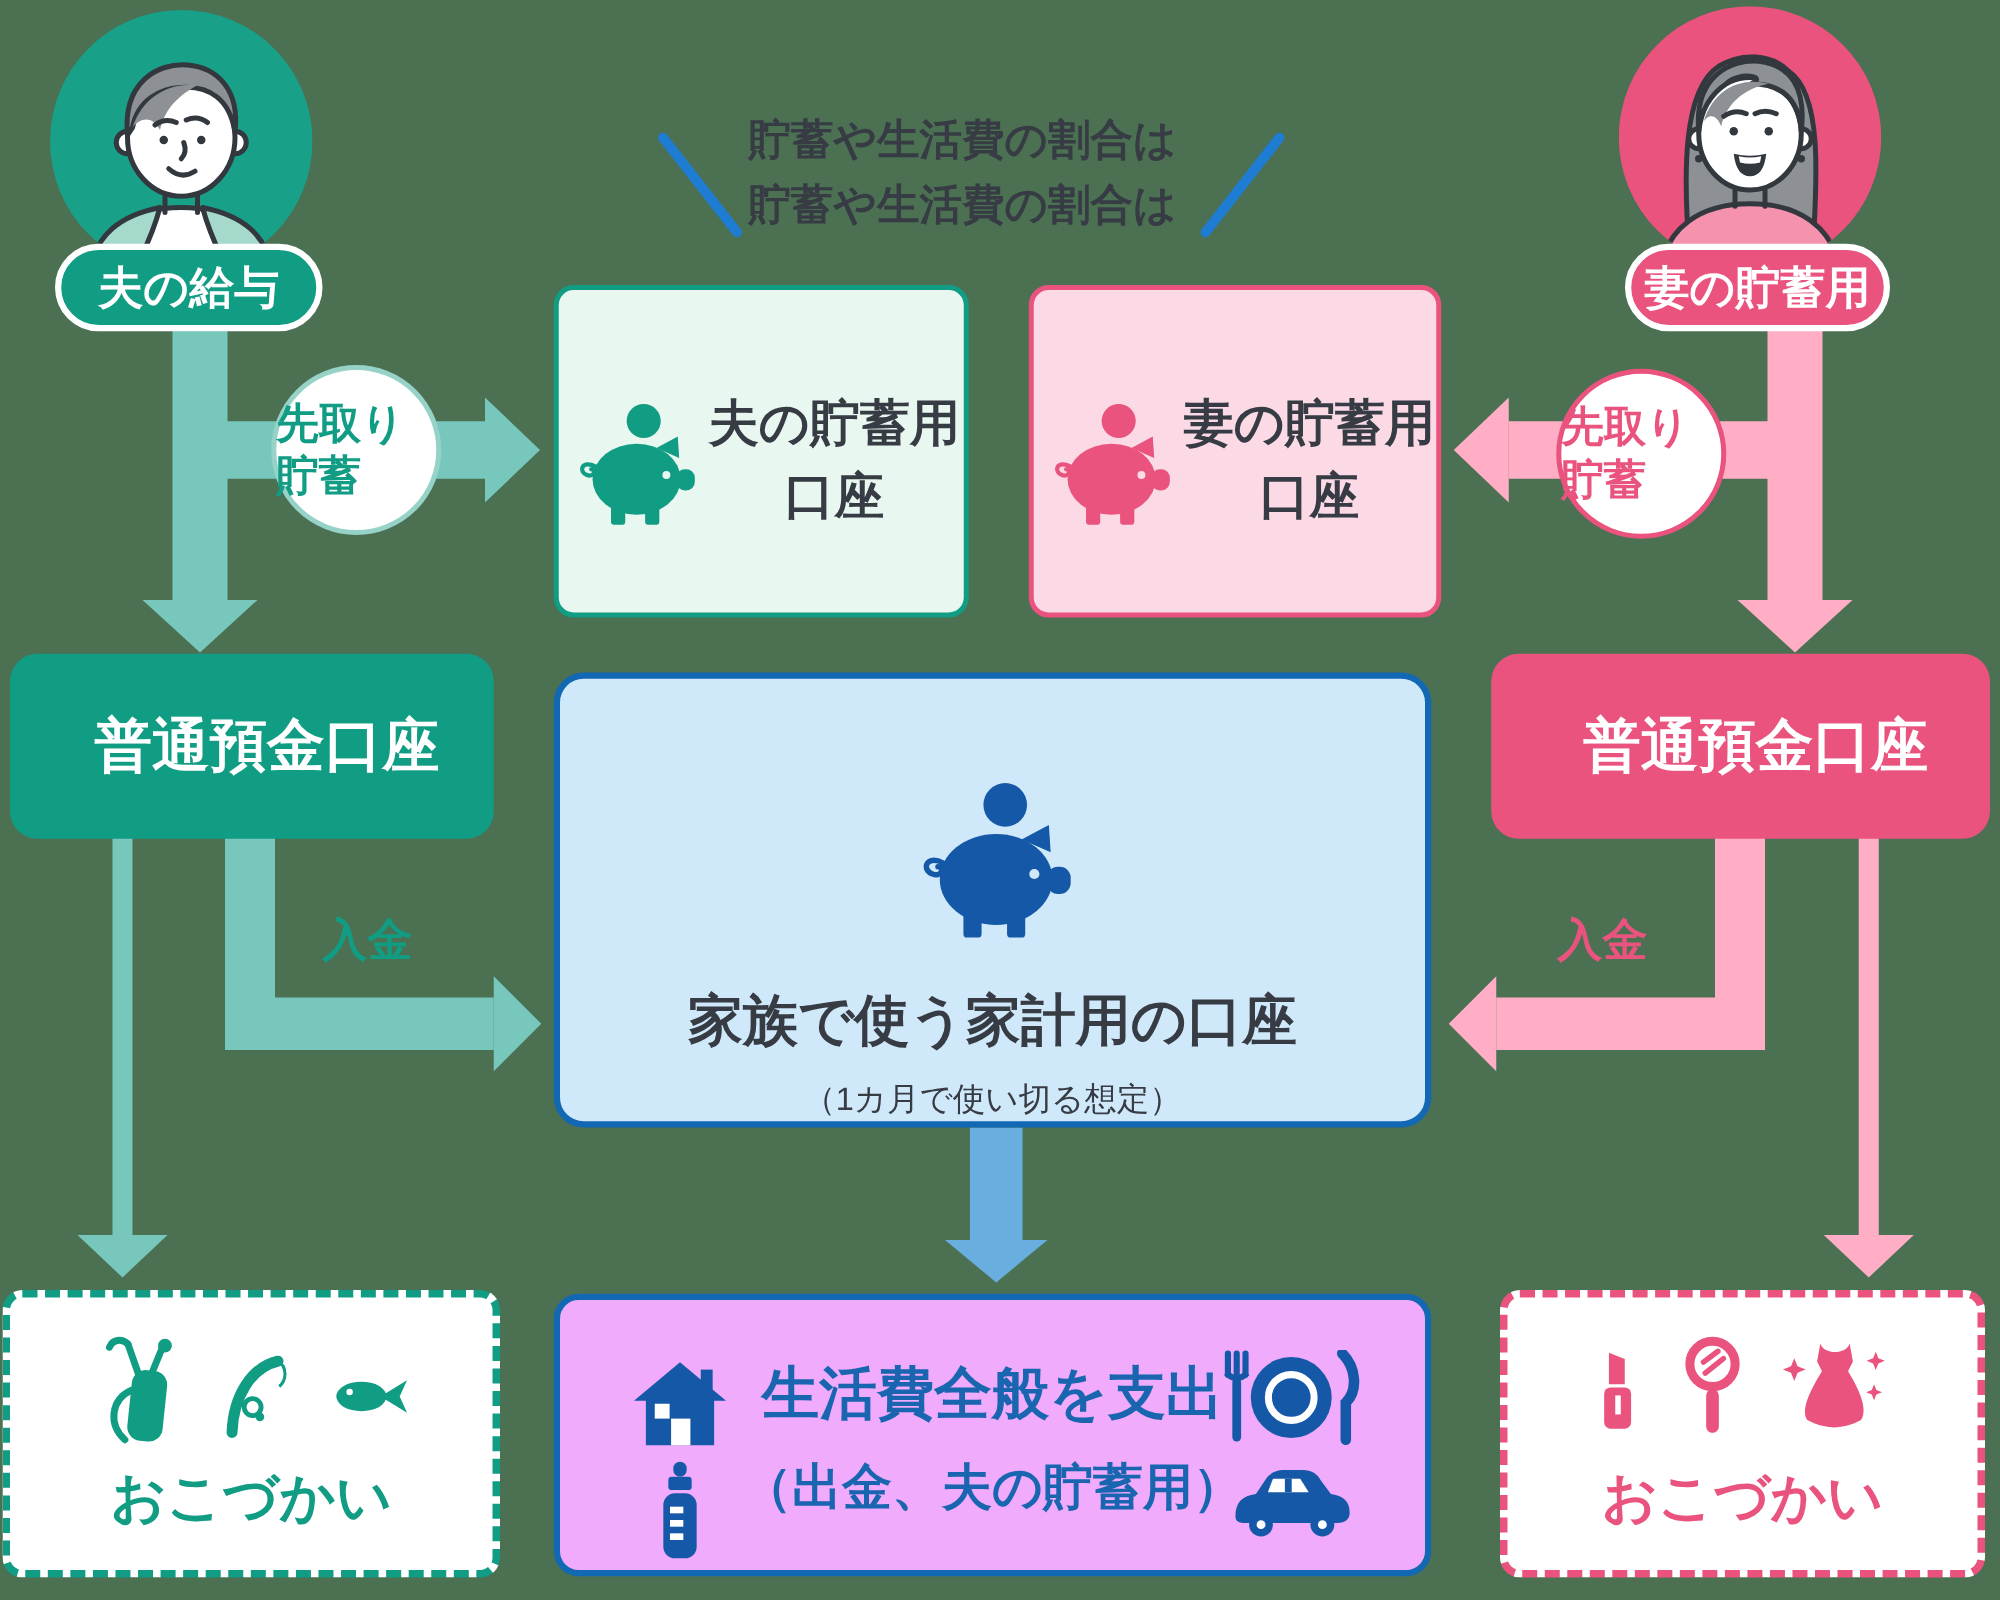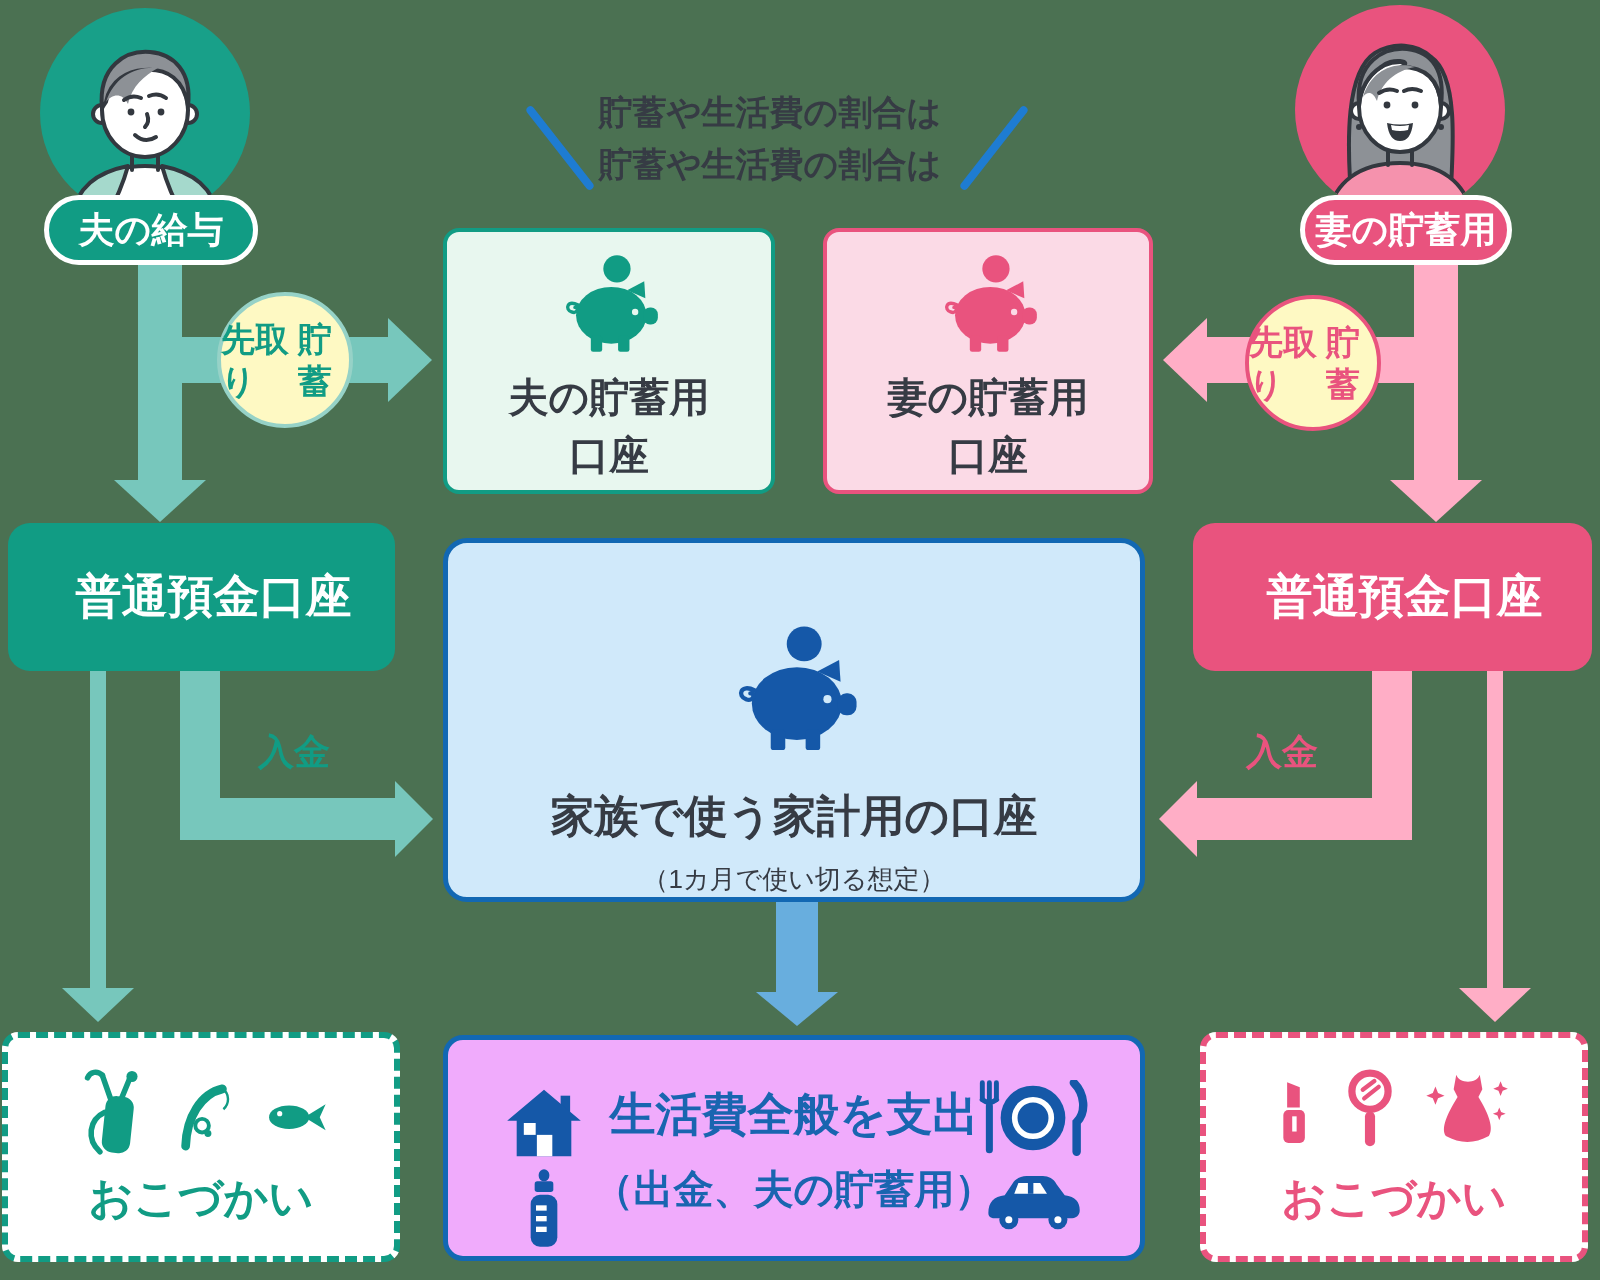--- a/index.html
+++ b/index.html
@@ -11,25 +11,25 @@
   *{margin:0;padding:0;box-sizing:border-box;}
   body{font-family:"Liberation Sans","DejaVu Sans",sans-serif;}
   .canvas{position:relative;width:1600px;height:1280px;background:var(--background,#4b7152);overflow:hidden;}
   .abs{position:absolute;}
   .stem{position:absolute;}
   .tri{position:absolute;width:0;height:0;}
   .pill{position:absolute;display:flex;align-items:center;justify-content:center;
         border:5px solid #fff;border-radius:40px;color:#fff;font-weight:bold;font-size:36px;}
   .pill.teal{background:var(--teal,#119c84);}
   .pill.pink{background:var(--pink,#e9537e);}
-  .bubble{position:absolute;background:#fef9c3;border-radius:50%;display:flex;flex-direction:row;
-          align-items:center;justify-content:center;font-weight:bold;font-size:34px;line-height:42px;}
+  .bubble{position:absolute;background:#ffffff;border-radius:50%;display:flex;flex-direction:column;
+          justify-content:center;font-weight:bold;font-size:34px;line-height:42px;}
   .boxlabel{position:absolute;display:flex;align-items:center;justify-content:center;
             color:#fff;font-weight:bold;font-size:46px;border-radius:22px;padding-left:24px;}
-  .savebox{position:absolute;border-radius:16px;display:flex;flex-direction:column;align-items:center;}
+  .savebox{position:absolute;border-radius:16px;display:flex;flex-direction:row;align-items:center;}
   .savebox .ttl{color:var(--text-dark,#363b44);font-weight:bold;font-size:40px;line-height:58px;text-align:center;}
   .familybox{position:absolute;background:var(--blue-fill,#d0e9fa);border:5px solid var(--blue-border,#1268b3);
              border-radius:24px;display:flex;flex-direction:column;align-items:center;justify-content:flex-end;}
   .spendbox{position:absolute;background:#f0abfc;border:5px solid var(--blue-border,#1268b3);border-radius:20px;}
   .dashbox{position:absolute;background:#fff;border-radius:16px;display:flex;flex-direction:column;
            align-items:center;justify-content:space-between;}
   .dashbox .lbl{font-weight:bold;font-size:44px;}
   .note{position:absolute;color:var(--text-dark,#363b44);font-size:34px;font-weight:600;
         text-align:center;line-height:52px;}
   .slash{position:absolute;width:8px;height:104px;border-radius:4px;background:var(--slash-blue,#1e7cd2);}

